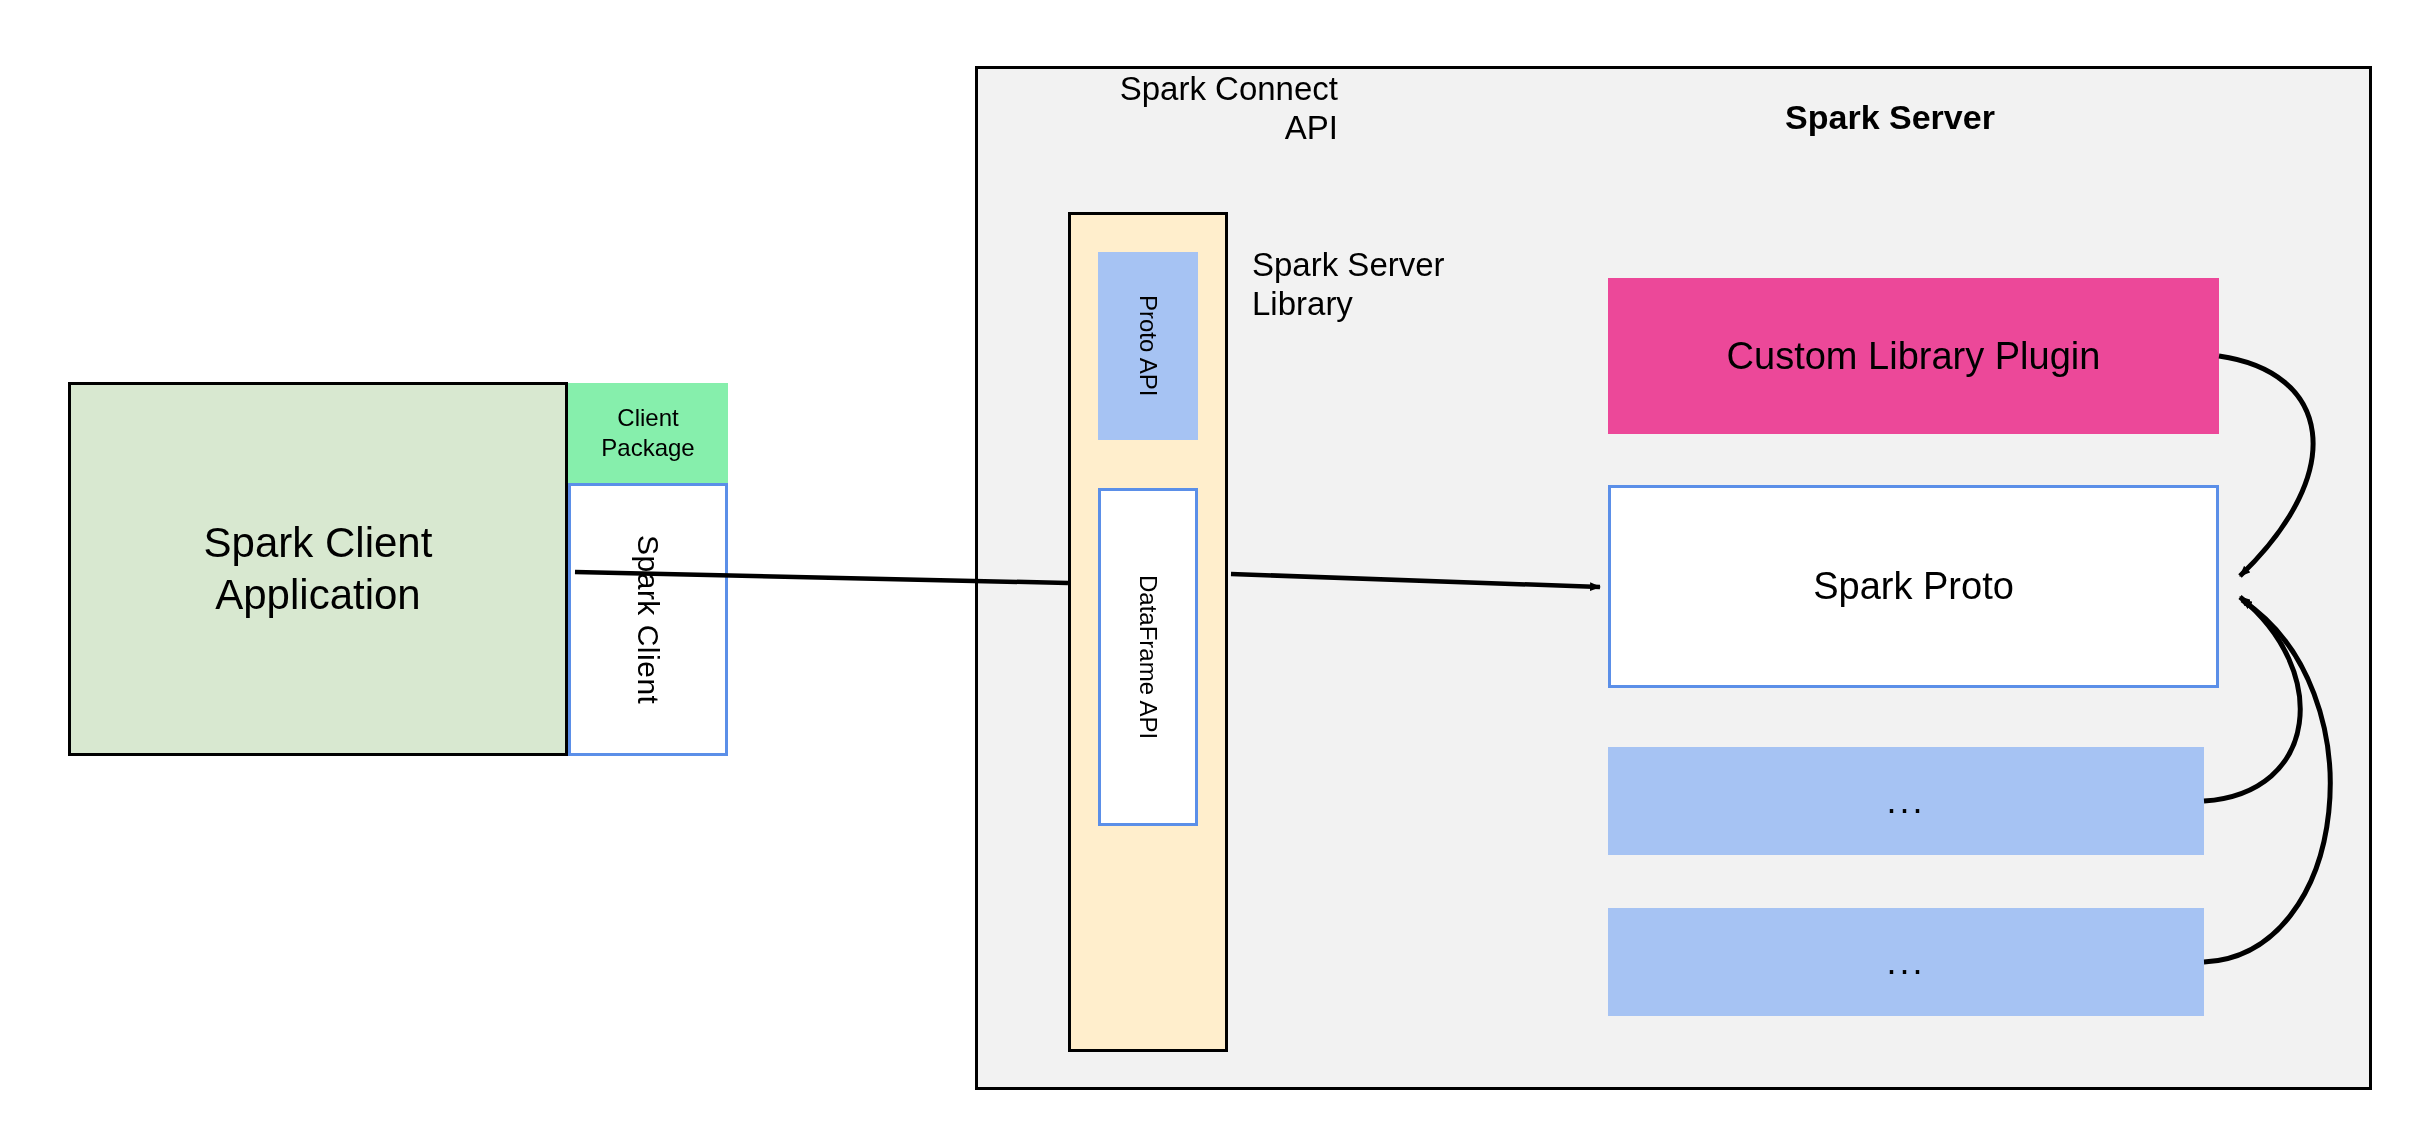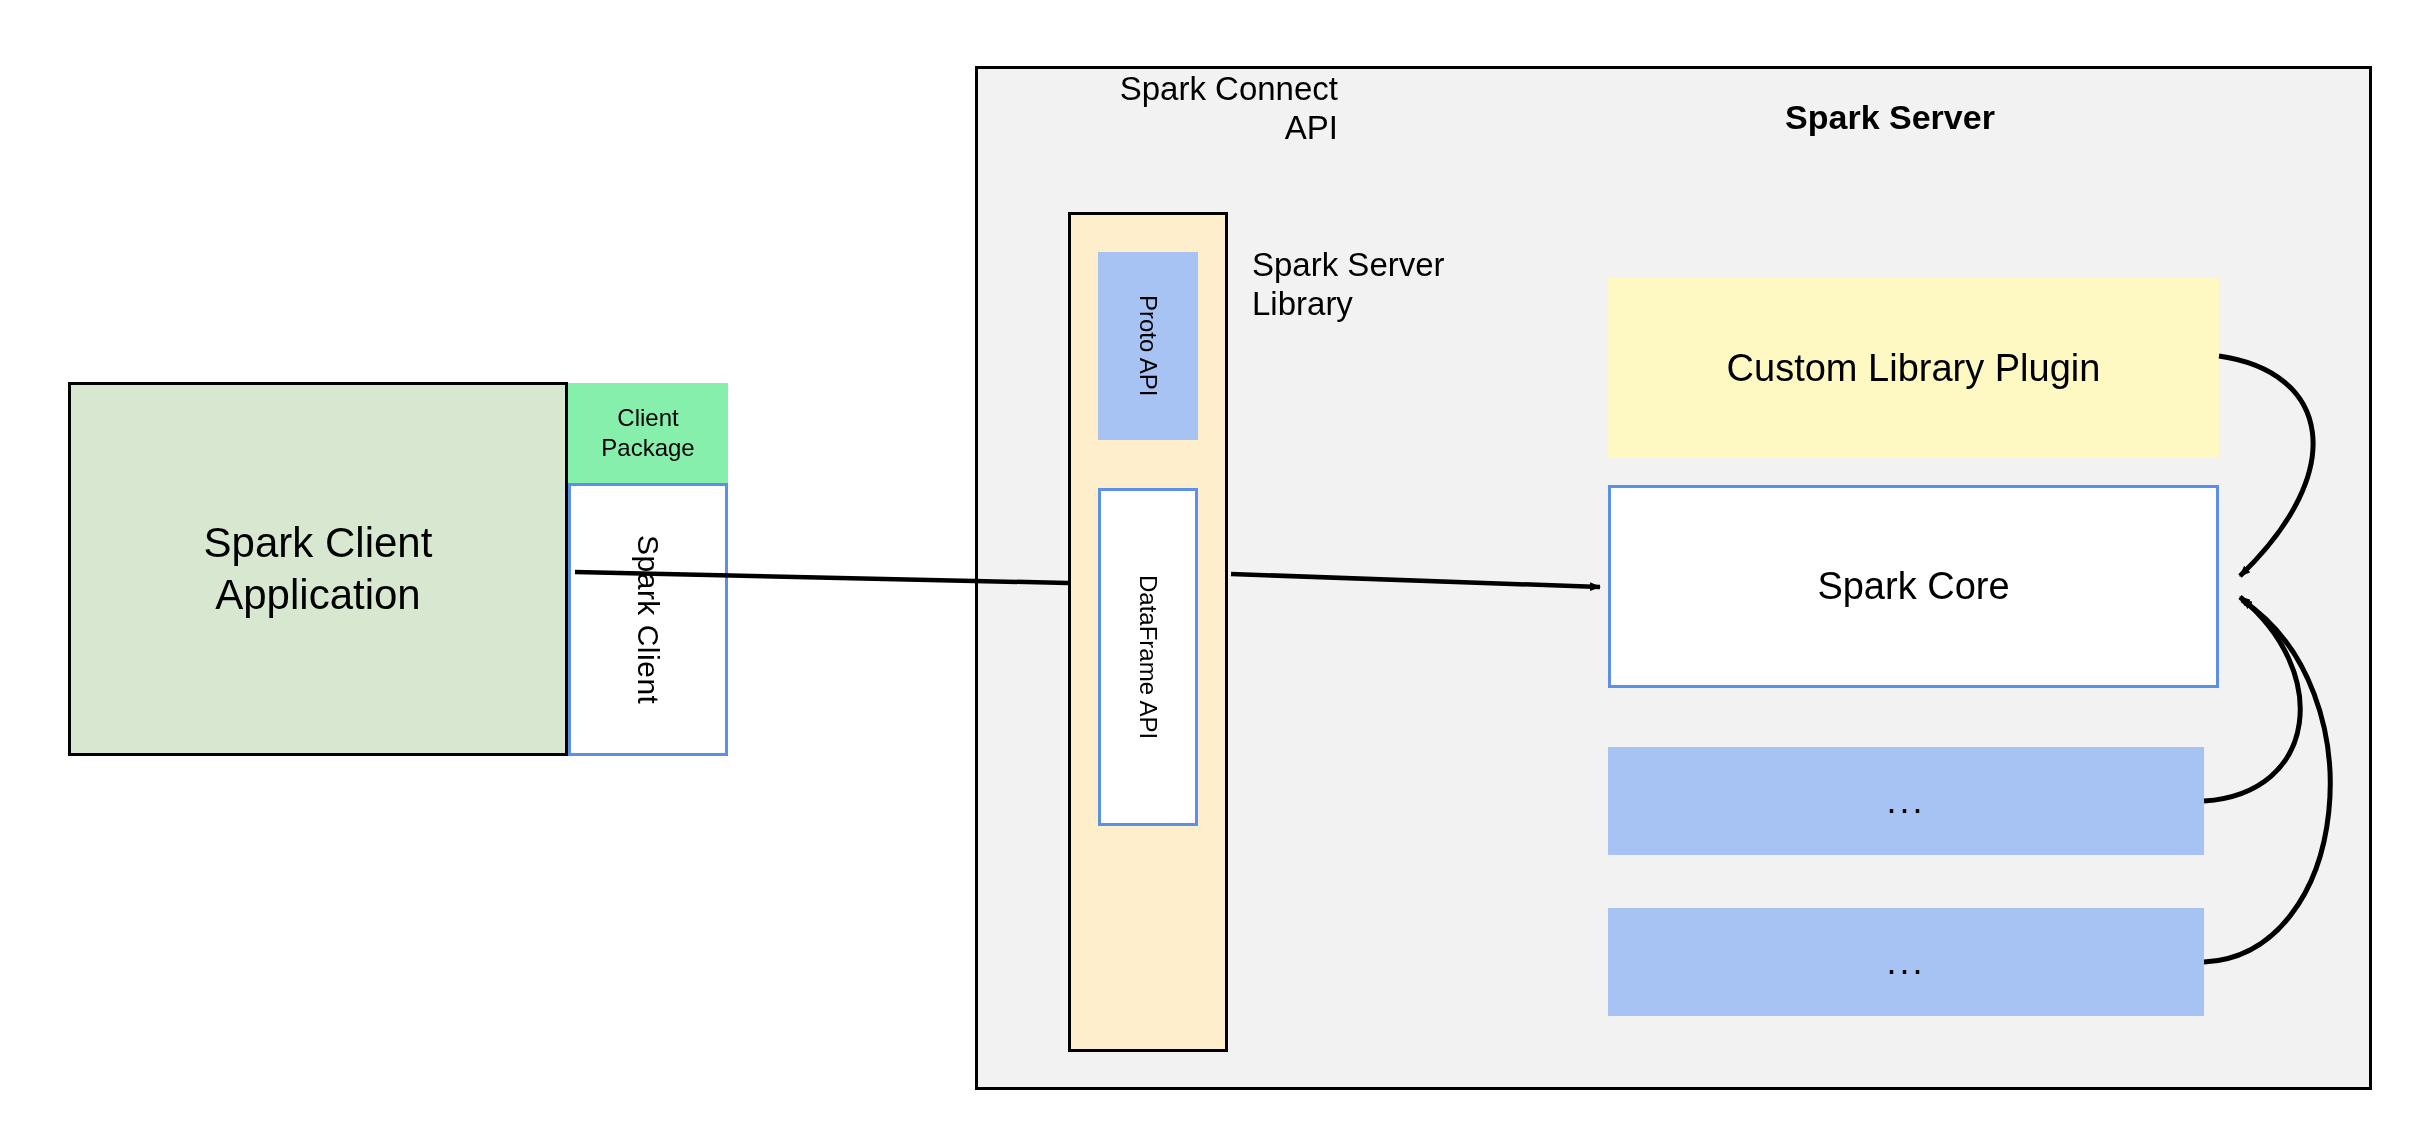--- a/index.html
+++ b/index.html
@@ -62,22 +62,22 @@
     background:#a6c3f3;border:0;
   }
   #dataframe-api-box{
     left:1098px;top:488px;width:100px;height:338px;
     background:#ffffff;border:3px solid #5b8fe8;
   }
   .vtext-sm{writing-mode:vertical-rl;text-orientation:mixed;font-size:24px;}
 
   
   #custom-library-plugin-box{
-    left:1608px;top:278px;width:611px;height:180px;
-    background:#fef9c3;border:0;font-size:38px;
+    left:1608px;top:278px;width:611px;height:156px;
+    background:#ec4899;border:0;font-size:38px;
   }
   #spark-core-box{
     left:1608px;top:485px;width:611px;height:203px;
     background:#ffffff;border:3px solid #5b8fe8;font-size:38px;
   }
   #ellipsis-box-1{
     left:1608px;top:747px;width:596px;height:108px;
     background:#a6c3f3;border:0;font-size:36px;letter-spacing:3px;
   }
   #ellipsis-box-2{
@@ -111,21 +111,21 @@
 
   <div class="box" id="dataframe-api-box">
     <span class="vtext-sm">DataFrame API</span>
   </div>
 
   <div class="box" id="custom-library-plugin-box">
     <span>Custom Library Plugin</span>
   </div>
 
   <div class="box" id="spark-core-box">
-    <span>Spark Core</span>
+    <span>Spark Proto</span>
   </div>
 
   <div class="box" id="ellipsis-box-1">
     <span>...</span>
   </div>
 
   <div class="box" id="ellipsis-box-2">
     <span>...</span>
   </div>
 

